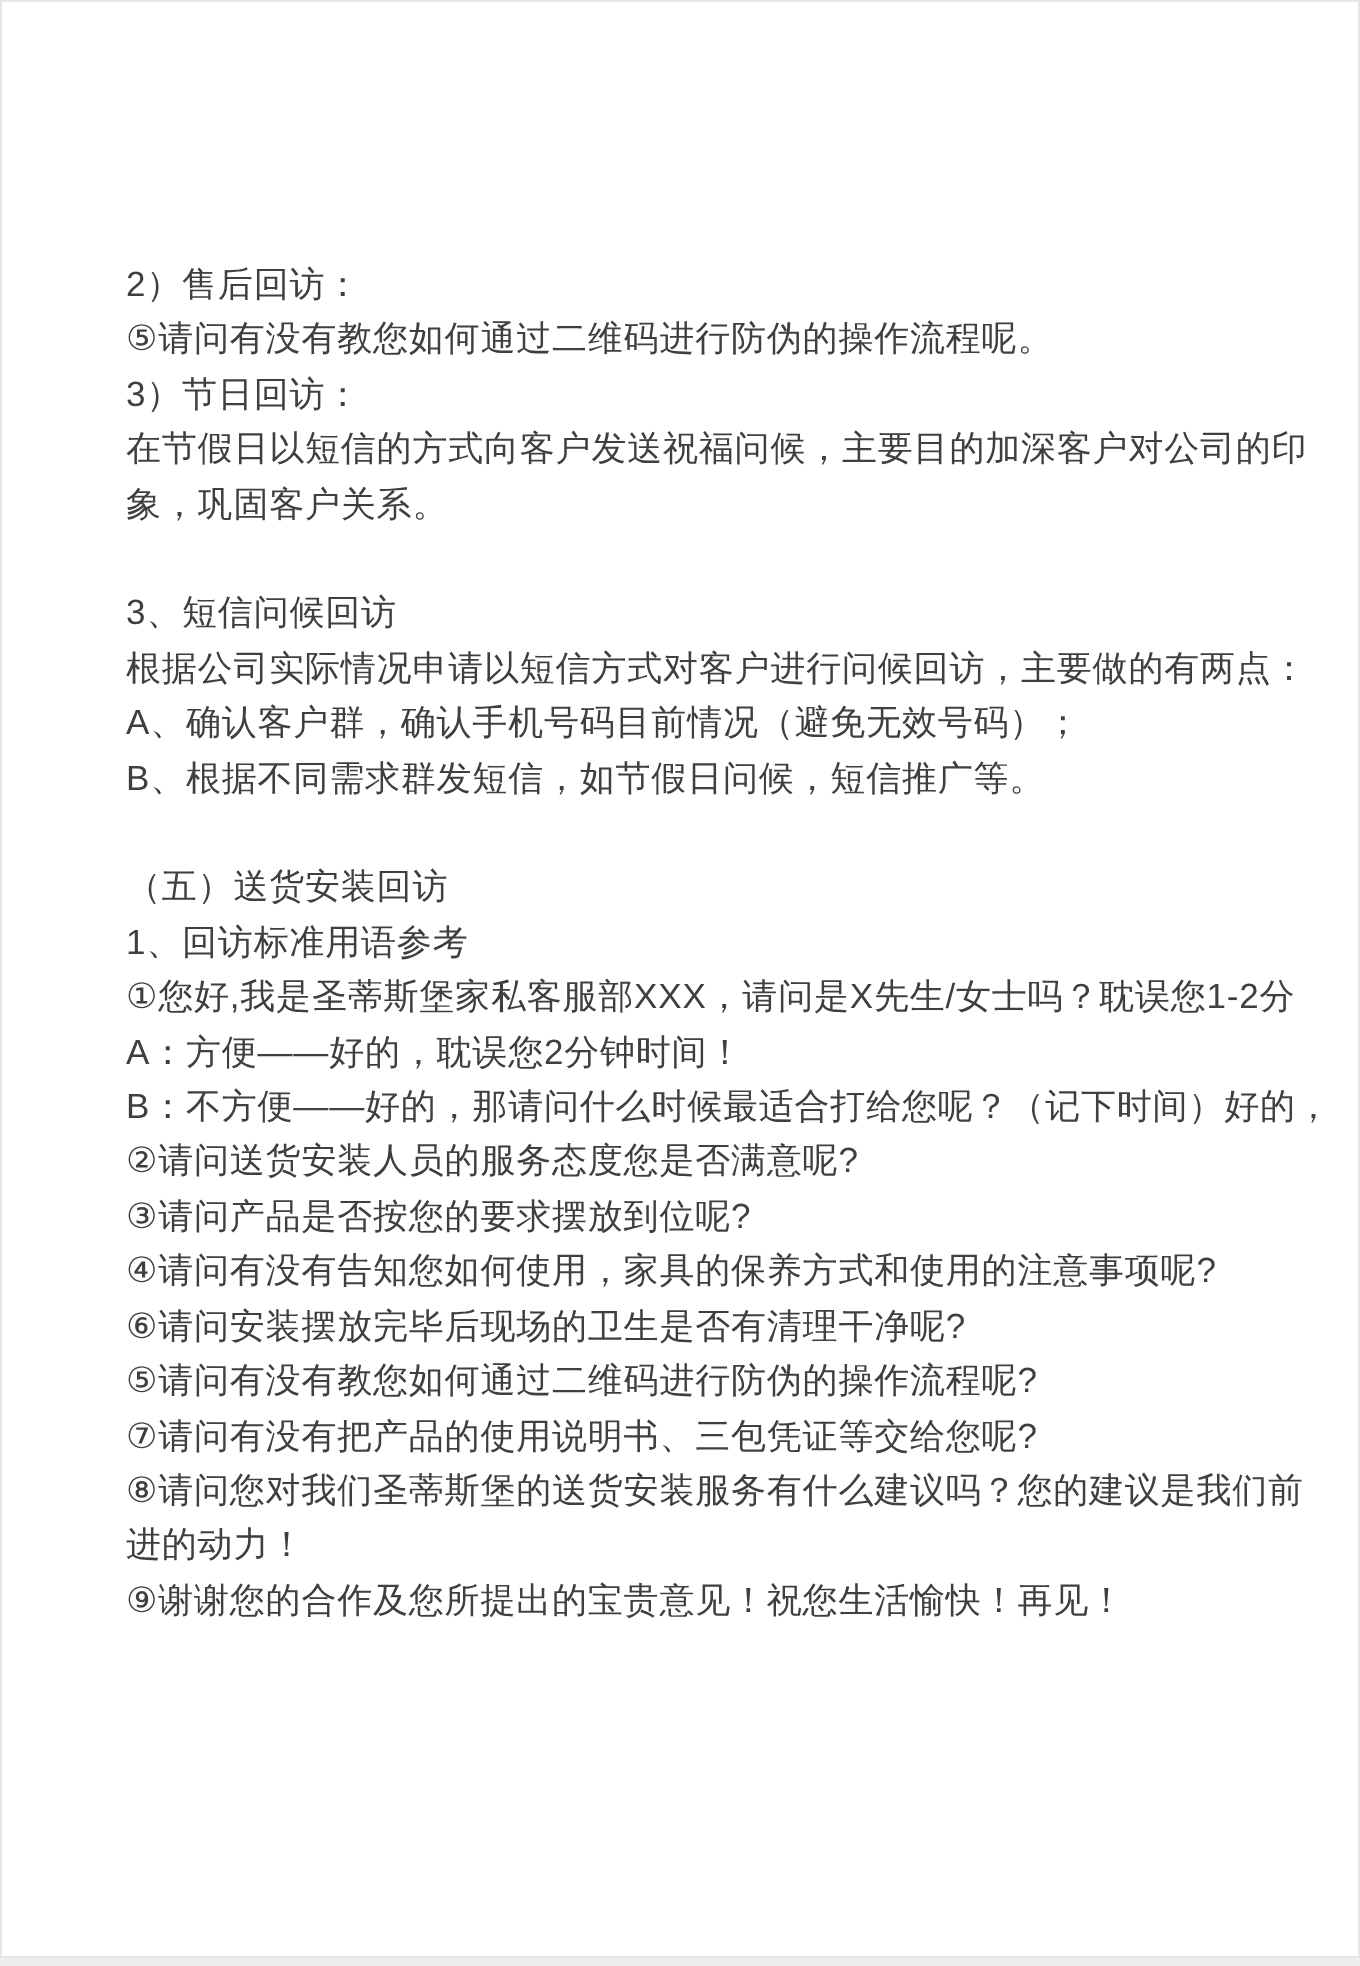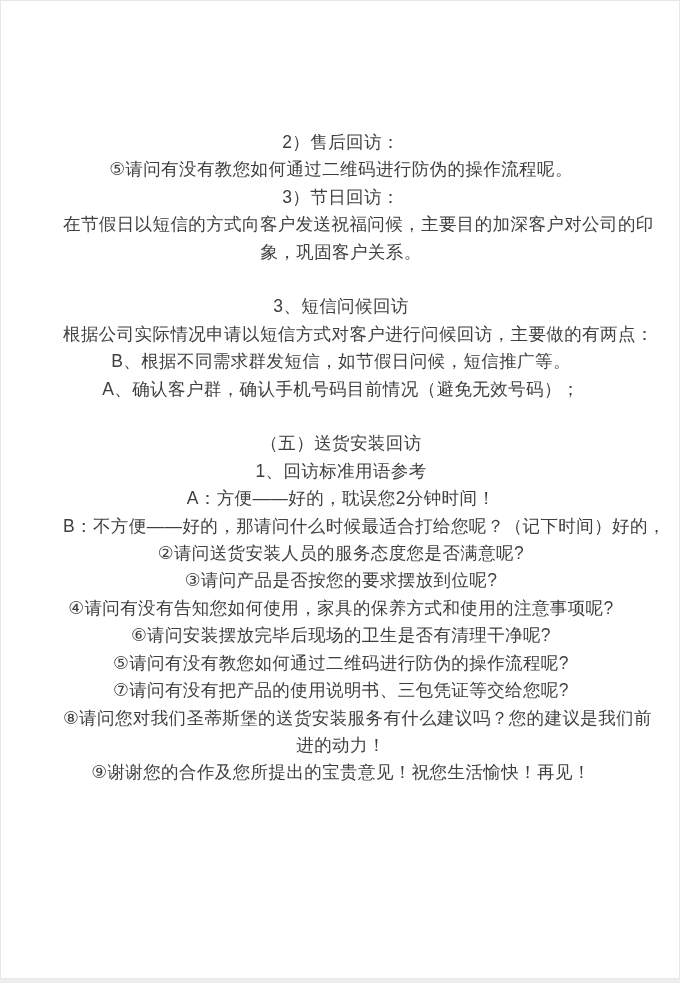--- a/index.html
+++ b/index.html
@@ -13,21 +13,20 @@
   .page {
     position: absolute;
     top: 0;
     left: 0;
     width: 680px;
     height: 979px;
     box-sizing: border-box;
     background: var(--page-bg, #ffffff);
     border: 1px solid var(--page-border, #e7e7e7);
     overflow: hidden;
-    text-align: center;
   }
   .content {
     padding: 128px 60px 0 62px;
     color: var(--text-color, #3f3f3f);
   }
   .section + .section {
     margin-top: 27.4px;
   }
   .line {
     font-size: 17.5px;
@@ -47,27 +46,28 @@
       <p class="line">2）售后回访：</p>
       <p class="line">⑤请问有没有教您如何通过二维码进行防伪的操作流程呢。</p>
       <p class="line">3）节日回访：</p>
       <p class="line">在节假日以短信的方式向客户发送祝福问候，主要目的加深客户对公司的印</p>
       <p class="line">象，巩固客户关系。</p>
     </div>
 
     <div class="section">
       <p class="line">3、短信问候回访</p>
       <p class="line">根据公司实际情况申请以短信方式对客户进行问候回访，主要做的有两点：</p>
+      <p class="line">A、确认客户群，确认手机号码目前情况（避免无效号码）；</p>
       <p class="line">B、根据不同需求群发短信，如节假日问候，短信推广等。</p>
-      <p class="line">A、确认客户群，确认手机号码目前情况（避免无效号码）；</p>
     </div>
 
     <div class="section">
       <p class="line">（五）送货安装回访</p>
       <p class="line">1、回访标准用语参考</p>
+      <p class="line">①您好,我是圣蒂斯堡家私客服部XXX，请问是X先生/女士吗？耽误您1-2分</p>
       <p class="line">A：方便——好的，耽误您2分钟时间！</p>
       <p class="line">B：不方便——好的，那请问什么时候最适合打给您呢？（记下时间）好的，</p>
       <p class="line">②请问送货安装人员的服务态度您是否满意呢?</p>
       <p class="line">③请问产品是否按您的要求摆放到位呢?</p>
       <p class="line">④请问有没有告知您如何使用，家具的保养方式和使用的注意事项呢?</p>
       <p class="line">⑥请问安装摆放完毕后现场的卫生是否有清理干净呢?</p>
       <p class="line">⑤请问有没有教您如何通过二维码进行防伪的操作流程呢?</p>
       <p class="line">⑦请问有没有把产品的使用说明书、三包凭证等交给您呢?</p>
       <p class="line">⑧请问您对我们圣蒂斯堡的送货安装服务有什么建议吗？您的建议是我们前</p>
       <p class="line">进的动力！</p>

